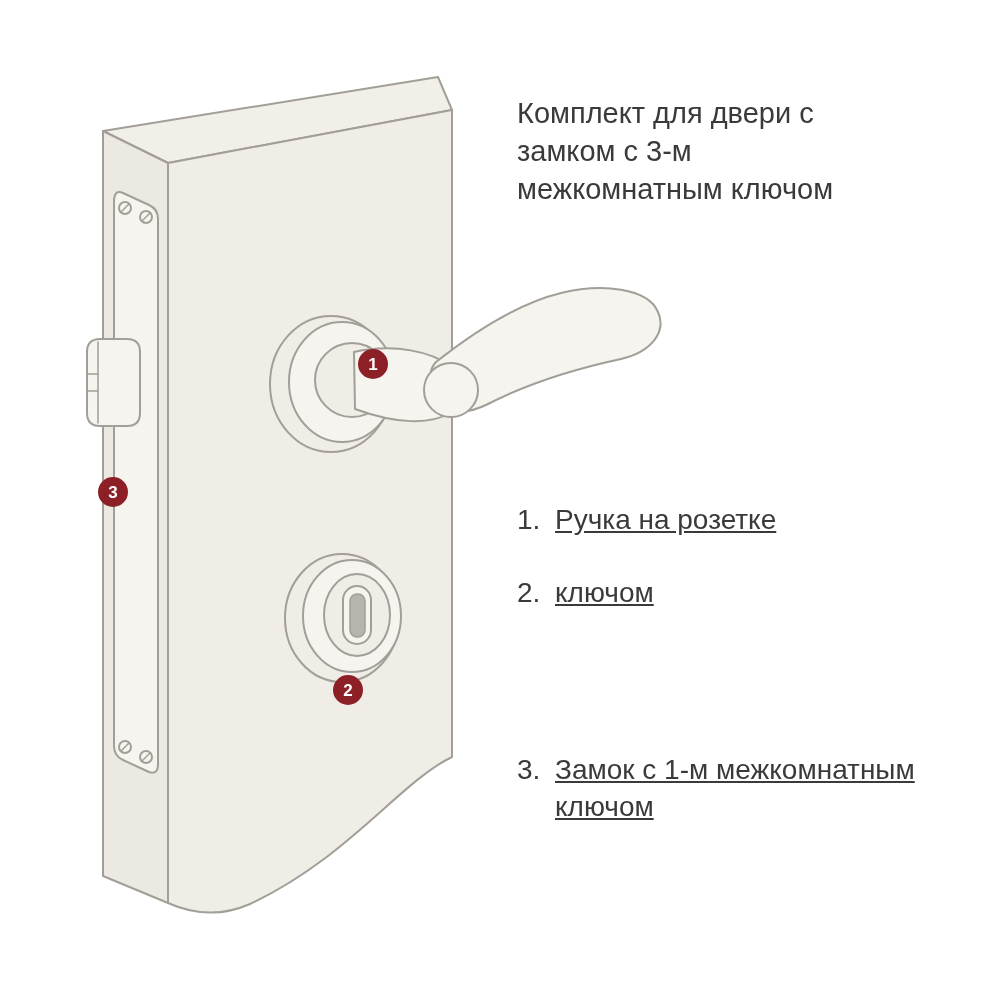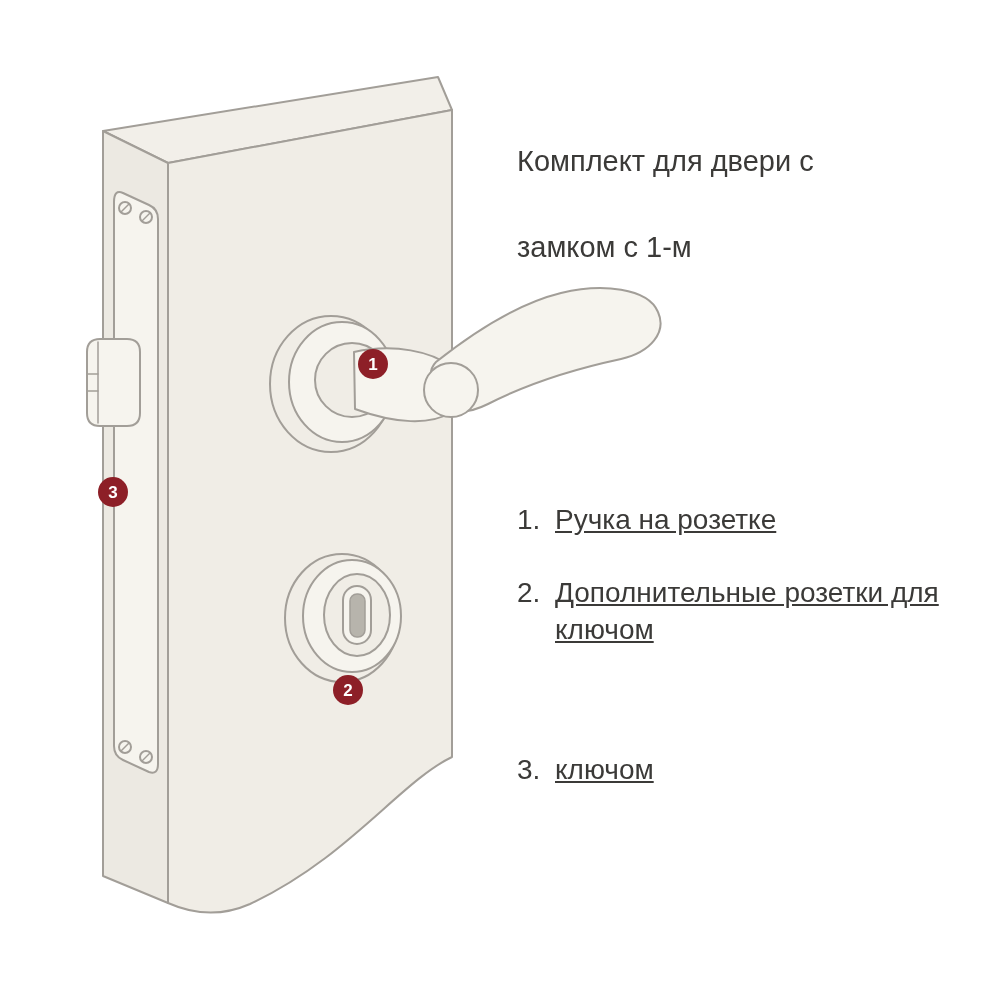--- a/index.html
+++ b/index.html
@@ -25,21 +25,21 @@
   .f-front{fill:var(--door-fill);}
   .f-plate{fill:var(--plate-fill);}
   .f-door{fill:var(--door-fill);}
   .detail{stroke:var(--outline-color);stroke-width:1.5;fill:none;stroke-linecap:round;}
   .badge-circle{fill:var(--badge-color);stroke:none;}
   .badge-text{fill:#ffffff;font-size:17px;font-weight:700;}
   .slot{fill:var(--slot-color);stroke:var(--outline-color);stroke-width:1.5;}
 
   
   .title{position:absolute;left:517px;top:94px;width:400px;font-size:29px;line-height:38px;color:var(--text-color);}
-  .title .line{display:block;margin-top:48px;}
+  .title .line{display:block;}
   .legend-item{position:absolute;left:517px;display:flex;font-size:28px;line-height:37px;color:var(--text-color);}
   .legend-num{flex:0 0 38px;width:38px;}
   .legend-text{width:410px;}
   .legend-text .line{display:block;text-decoration:underline;}
   #item-1{top:501px;}
   #item-2{top:574px;}
   #item-3{top:751px;}
 </style>
 </head>
 <body>
@@ -112,38 +112,39 @@
     </g>
 
     <g>
       <circle class="badge-circle" cx="348" cy="690" r="15"></circle>
       <text class="badge-text" x="348" y="696" text-anchor="middle">2</text>
     </g>
   </svg>
 
   <div class="title">
     <span class="line">Комплект для двери с</span>
-    <span class="line">замком с 1-м</span>
+    <span class="line">замком с 3-м</span>
+    <span class="line">межкомнатным ключом</span>
   </div>
 
   <div class="legend-item" id="item-1">
     <span class="legend-num">1.</span>
     <span class="legend-text">
       <span class="line">Ручка на розетке</span>
     </span>
   </div>
 
   <div class="legend-item" id="item-2">
     <span class="legend-num">2.</span>
     <span class="legend-text">
-      <span class="line">Дополнительные розетки для</span>
       <span class="line">ключом</span>
     </span>
   </div>
 
   <div class="legend-item" id="item-3">
     <span class="legend-num">3.</span>
     <span class="legend-text">
+      <span class="line">Замок с 1-м межкомнатным</span>
       <span class="line">ключом</span>
     </span>
   </div>
 
 </div>
 
 </body></html>

